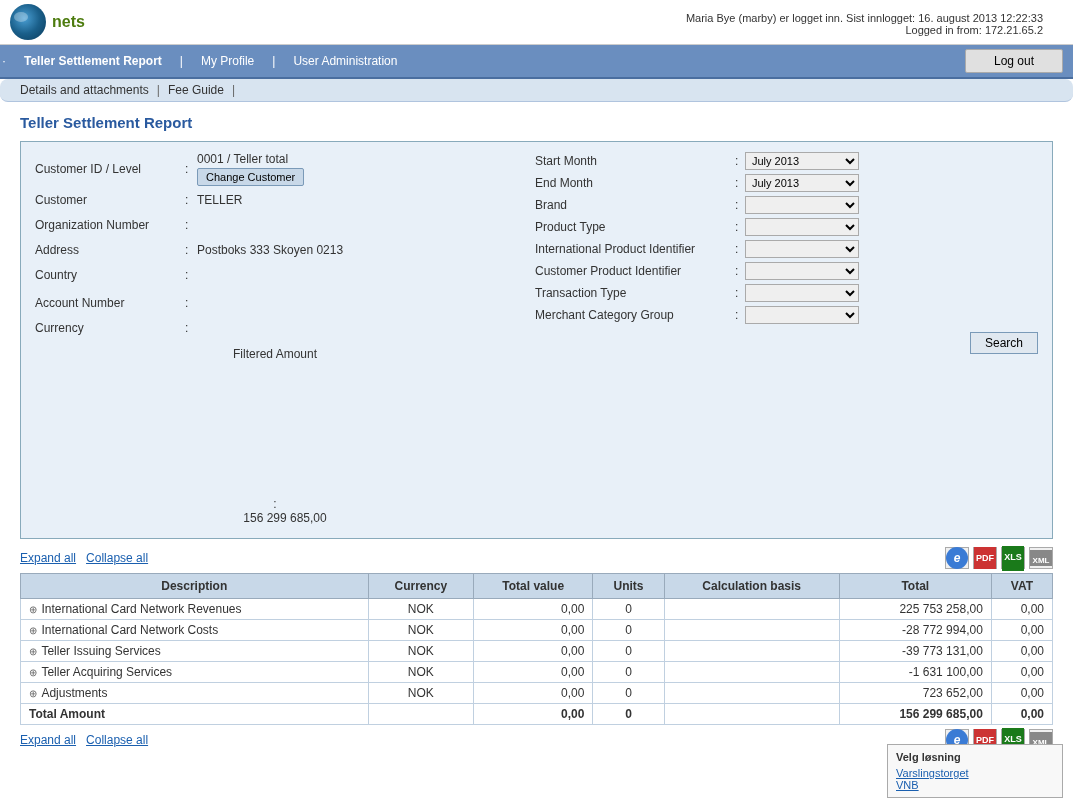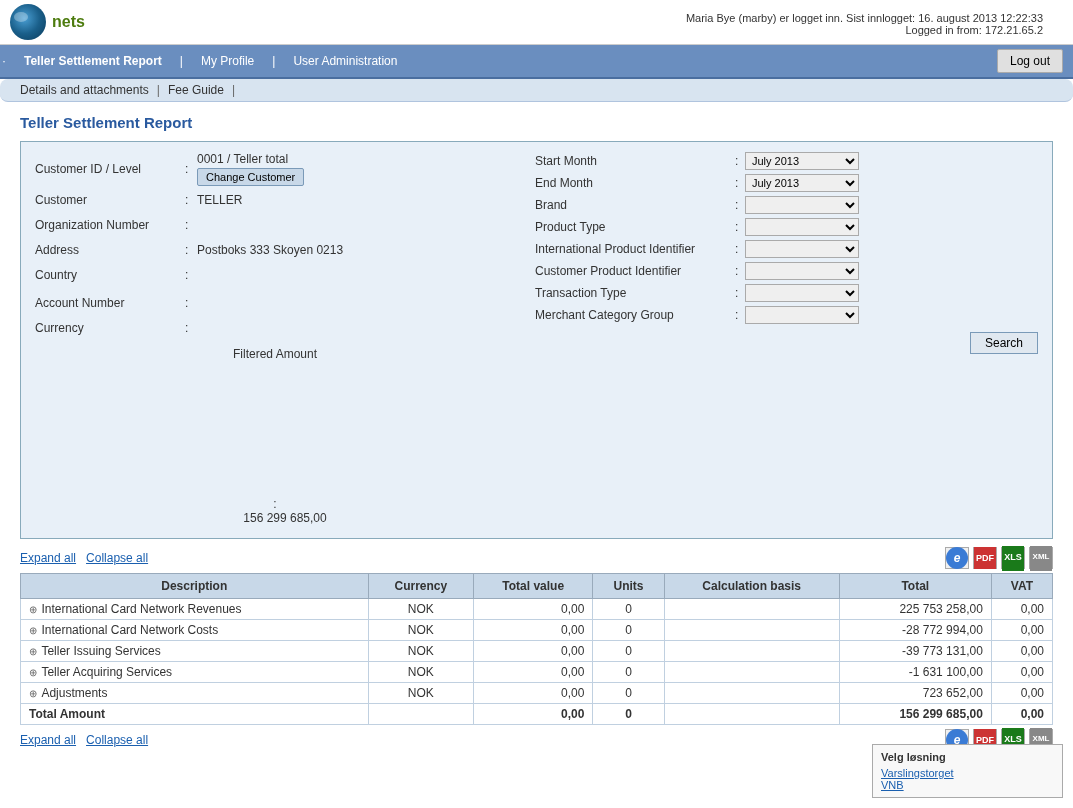--- a/index.html
+++ b/index.html
@@ -15,21 +15,21 @@
     .logo-globe { width: 36px; height: 36px; background: radial-gradient(circle at 40% 40%, #4a9fd4, #1a5f8a, #0a3a5a); border-radius: 50%; position: relative; overflow: hidden; }
     .logo-globe::after { content: ''; position: absolute; top: 8px; left: 4px; width: 14px; height: 10px; background: rgba(255,255,255,0.3); border-radius: 50%; }
     .logo-text { font-size: 16px; font-weight: bold; color: #4d7c0f; }
 
     
     .nav-bar { background: #6a8ebf; display: flex; align-items: center; padding: 0; border-bottom: 2px solid #4a6e9f; }
     .nav-item { color: #fff; padding: 8px 16px; font-size: 12px; cursor: pointer; white-space: nowrap; }
     .nav-item.active { color: #fff; font-weight: bold; }
     .nav-dot { color: #fff; padding: 8px 2px; font-size: 12px; }
     .nav-spacer { flex: 1; }
-    .logout-btn { margin: 4px 10px; padding: 4px 12px; background: #e0e0e0; border: 1px solid #aaa; cursor: pointer; font-size: 12px; border-radius: 2px; }
+    .logout-btn { margin: 4px 10px; padding: 4px 28px; background: #e0e0e0; border: 1px solid #aaa; cursor: pointer; font-size: 12px; border-radius: 2px; }
 
     
     .sub-nav { background: #d8e4f0; padding: 4px 20px; display: flex; align-items: center; gap: 8px; border-bottom: 1px solid #b0c4de; border-radius: 8px; }
     .sub-nav-item { font-size: 12px; color: #333; cursor: pointer; }
     .sub-nav-sep { color: #666; }
 
     
     .page-title { padding: 12px 20px 6px; font-size: 15px; font-weight: bold; color: #2a5a9f; }
 
     
@@ -71,29 +71,29 @@
     
     .data-table { width: 100%; border-collapse: collapse; font-size: 12px; }
     .data-table th { background: #c8d8e8; border: 1px solid #9ab; padding: 5px 8px; text-align: center; font-weight: bold; }
     .data-table td { border: 1px solid #c0d0e0; padding: 3px 8px; }
     .data-table tr.total-row td { font-weight: bold; }
     .data-table td.num { text-align: right; }
     .data-table td.center { text-align: center; }
     .expand-icon { color: #666; margin-right: 4px; font-size: 10px; }
 
     
-    .bottom-panel { position: fixed; bottom: 10px; right: 10px; width: 191px; border: 1px solid #aaa; background: #f8f8f8; padding: 6px 8px; font-size: 11px; }
+    .bottom-panel { position: fixed; bottom: 10px; right: 10px; width: 176px; border: 1px solid #aaa; background: #f8f8f8; padding: 6px 8px; font-size: 11px; }
     .bottom-panel-title { font-weight: bold; margin-bottom: 4px; }
     .bottom-panel-link { color: #1a5faf; text-decoration: underline; cursor: pointer; display: block; }
 
     
     .ie-icon { display: inline-block; width: 22px; height: 22px; background: #3a7bd5; border-radius: 50%; color: white; font-size: 12px; font-weight: bold; text-align: center; line-height: 22px; font-style: italic; }
     .pdf-icon { display: inline-block; width: 22px; height: 22px; background: #cc3333; color: white; font-size: 9px; font-weight: bold; text-align: center; line-height: 22px; }
     .xls-icon { display: inline-block; width: 22px; height: 25px; background: #1a7a1a; color: white; font-size: 9px; font-weight: bold; text-align: center; line-height: 22px; }
-    .xml-icon { display: inline-block; width: 28px; height: 25px; background: #888; color: white; font-size: 8px; font-weight: bold; text-align: center; line-height: 22px; }
+    .xml-icon { display: inline-block; width: 28px; height: 16px; background: #888; color: white; font-size: 8px; font-weight: bold; text-align: center; line-height: 22px; }
 
     .clearfix::after { content: ''; display: table; clear: both; }
   </style>
 </head>
 <body>
 
 <div class="logo-bar">
   <div class="logo">
     <div class="logo-globe"></div>
     <span class="logo-text">nets</span>

